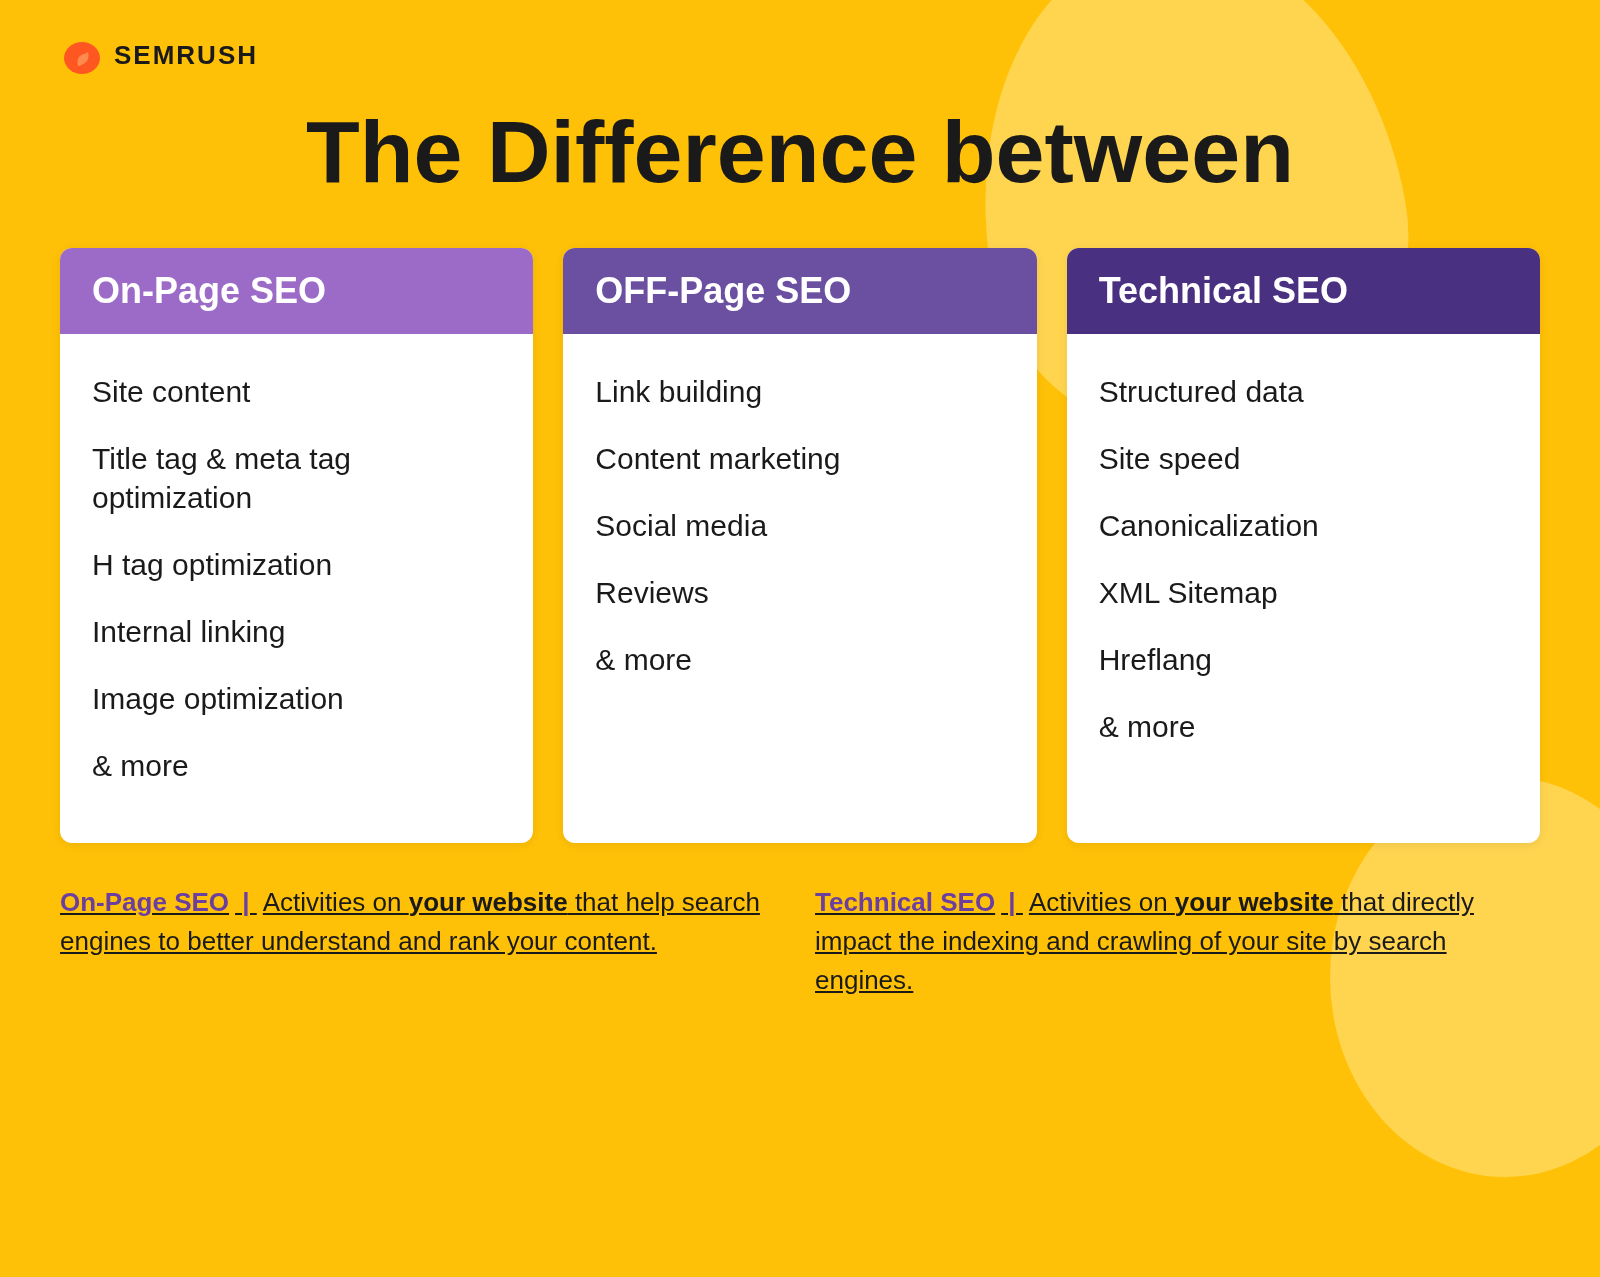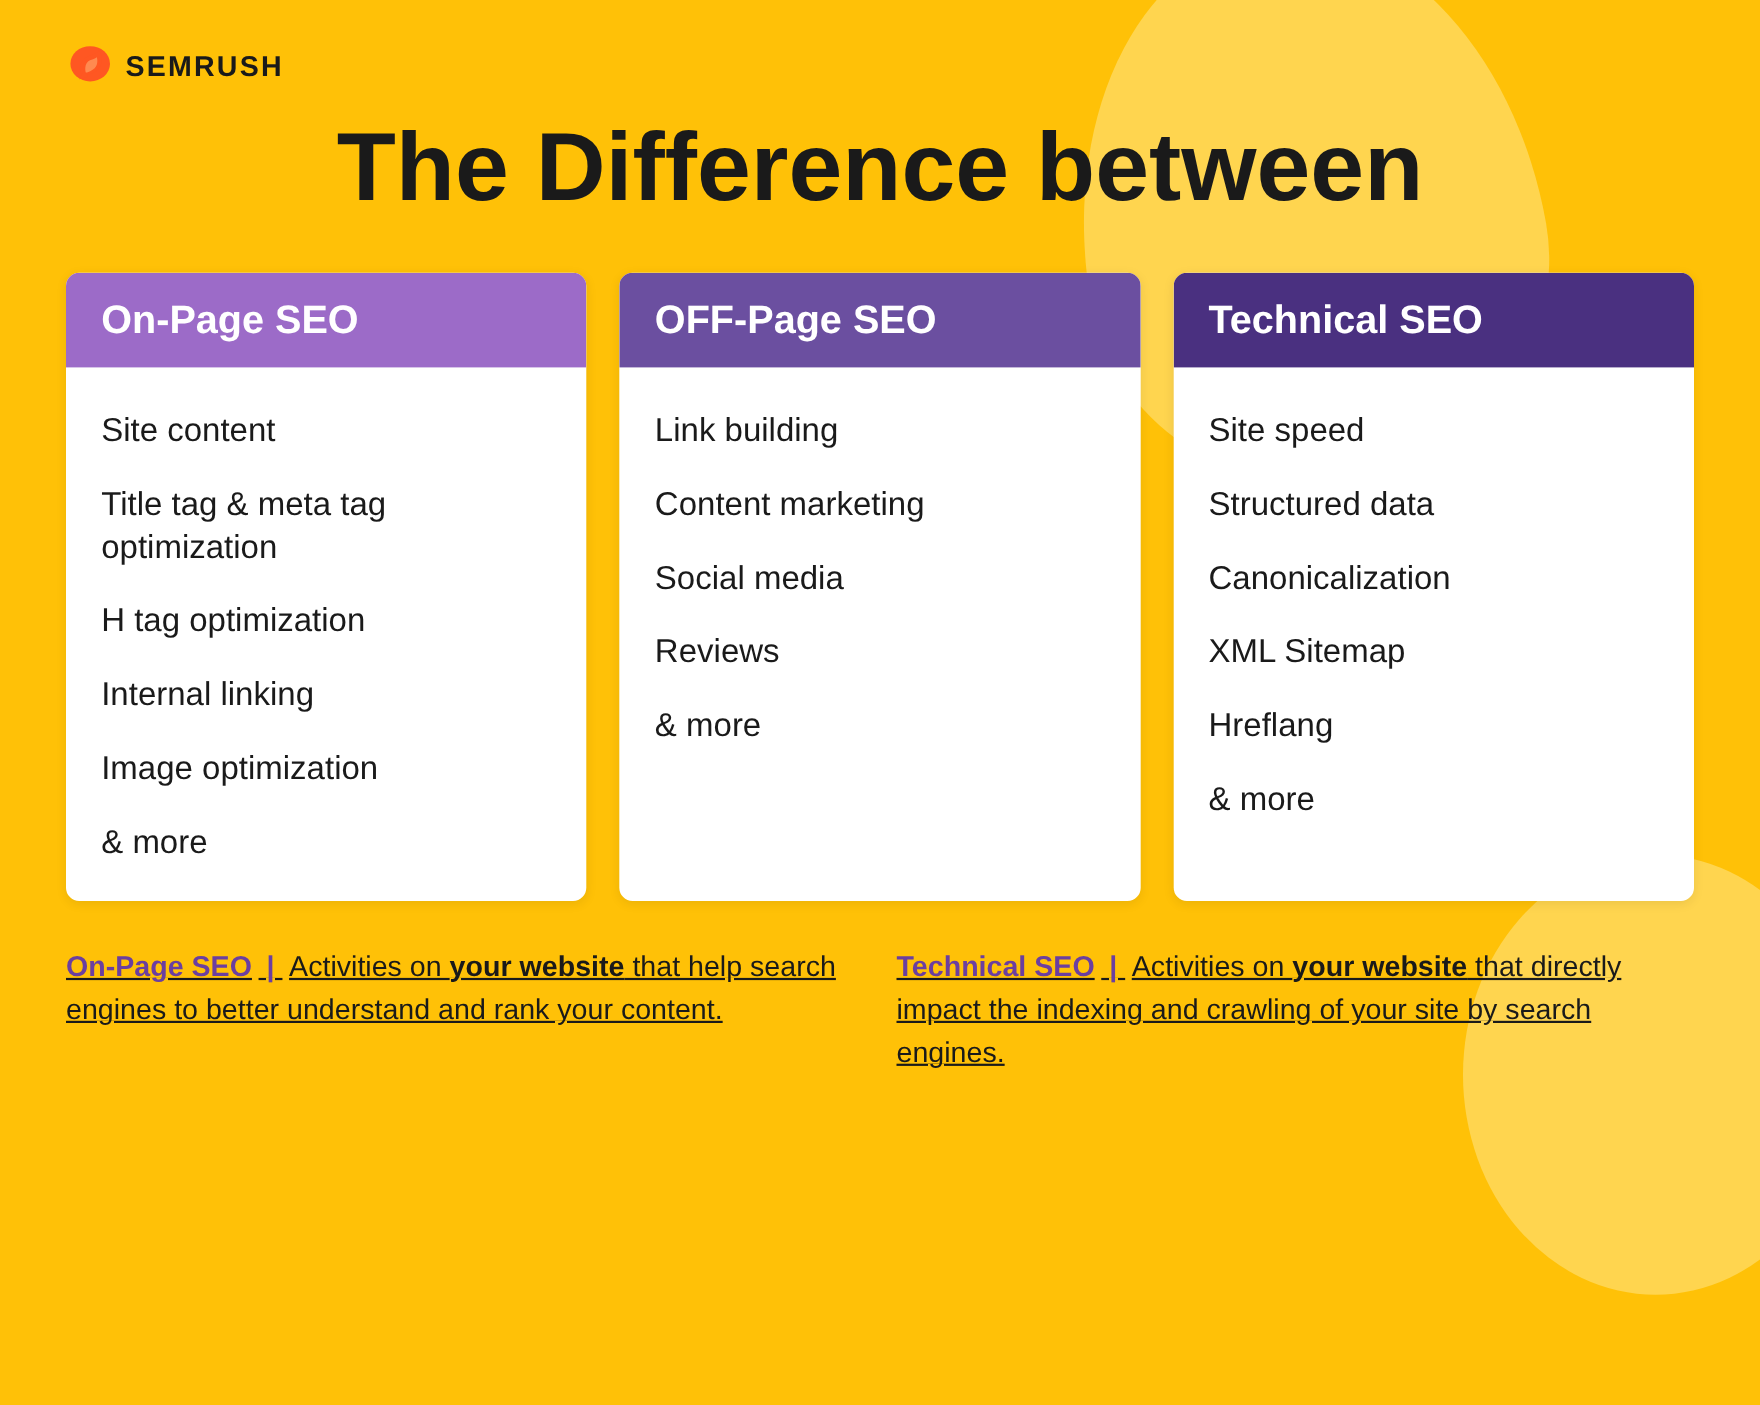--- a/index.html
+++ b/index.html
@@ -39,21 +39,21 @@
 
     .content {
       position: relative;
       z-index: 1;
       padding: 40px 60px;
     }
 
     
     .logo {
       display: flex;
-      align-items: flex-end;
+      align-items: flex-start;
       gap: 10px;
       margin-bottom: 30px;
     }
 
     .logo-icon {
       width: 44px;
       height: 36px;
     }
 
     .logo-text {
@@ -101,21 +101,21 @@
 
     .card-header.purple-mid {
       background-color: #6B4FA0;
     }
 
     .card-header.purple-dark {
       background-color: #4A3080;
     }
 
     .card-body {
-      padding: 24px 32px 20px 32px;
+      padding: 24px 32px 44px 32px;
     }
 
     .card-item {
       font-size: 30px;
       color: #1a1a1a;
       padding: 14px 0;
       line-height: 1.3;
     }
 
     
@@ -187,22 +187,22 @@
           <div class="card-item">Link building</div>
           <div class="card-item">Content marketing</div>
           <div class="card-item">Social media</div>
           <div class="card-item">Reviews</div>
           <div class="card-item">&amp; more</div>
         </div>
       </div>
       <div class="card">
         <div class="card-header purple-dark">Technical SEO</div>
         <div class="card-body">
+          <div class="card-item">Structured data</div>
           <div class="card-item">Site speed</div>
-          <div class="card-item">Structured data</div>
           <div class="card-item">Canonicalization</div>
           <div class="card-item">XML Sitemap</div>
           <div class="card-item">Hreflang</div>
           <div class="card-item">&amp; more</div>
         </div>
       </div>
     </div>
 
   <div class="description-row">
   <div class="description-col"><span class="desc-label">On-Page SEO</span><span class="desc-separator"> | </span> Activities on <span class="desc-bold">your website</span> that help search engines to better understand and rank your content.</div>

